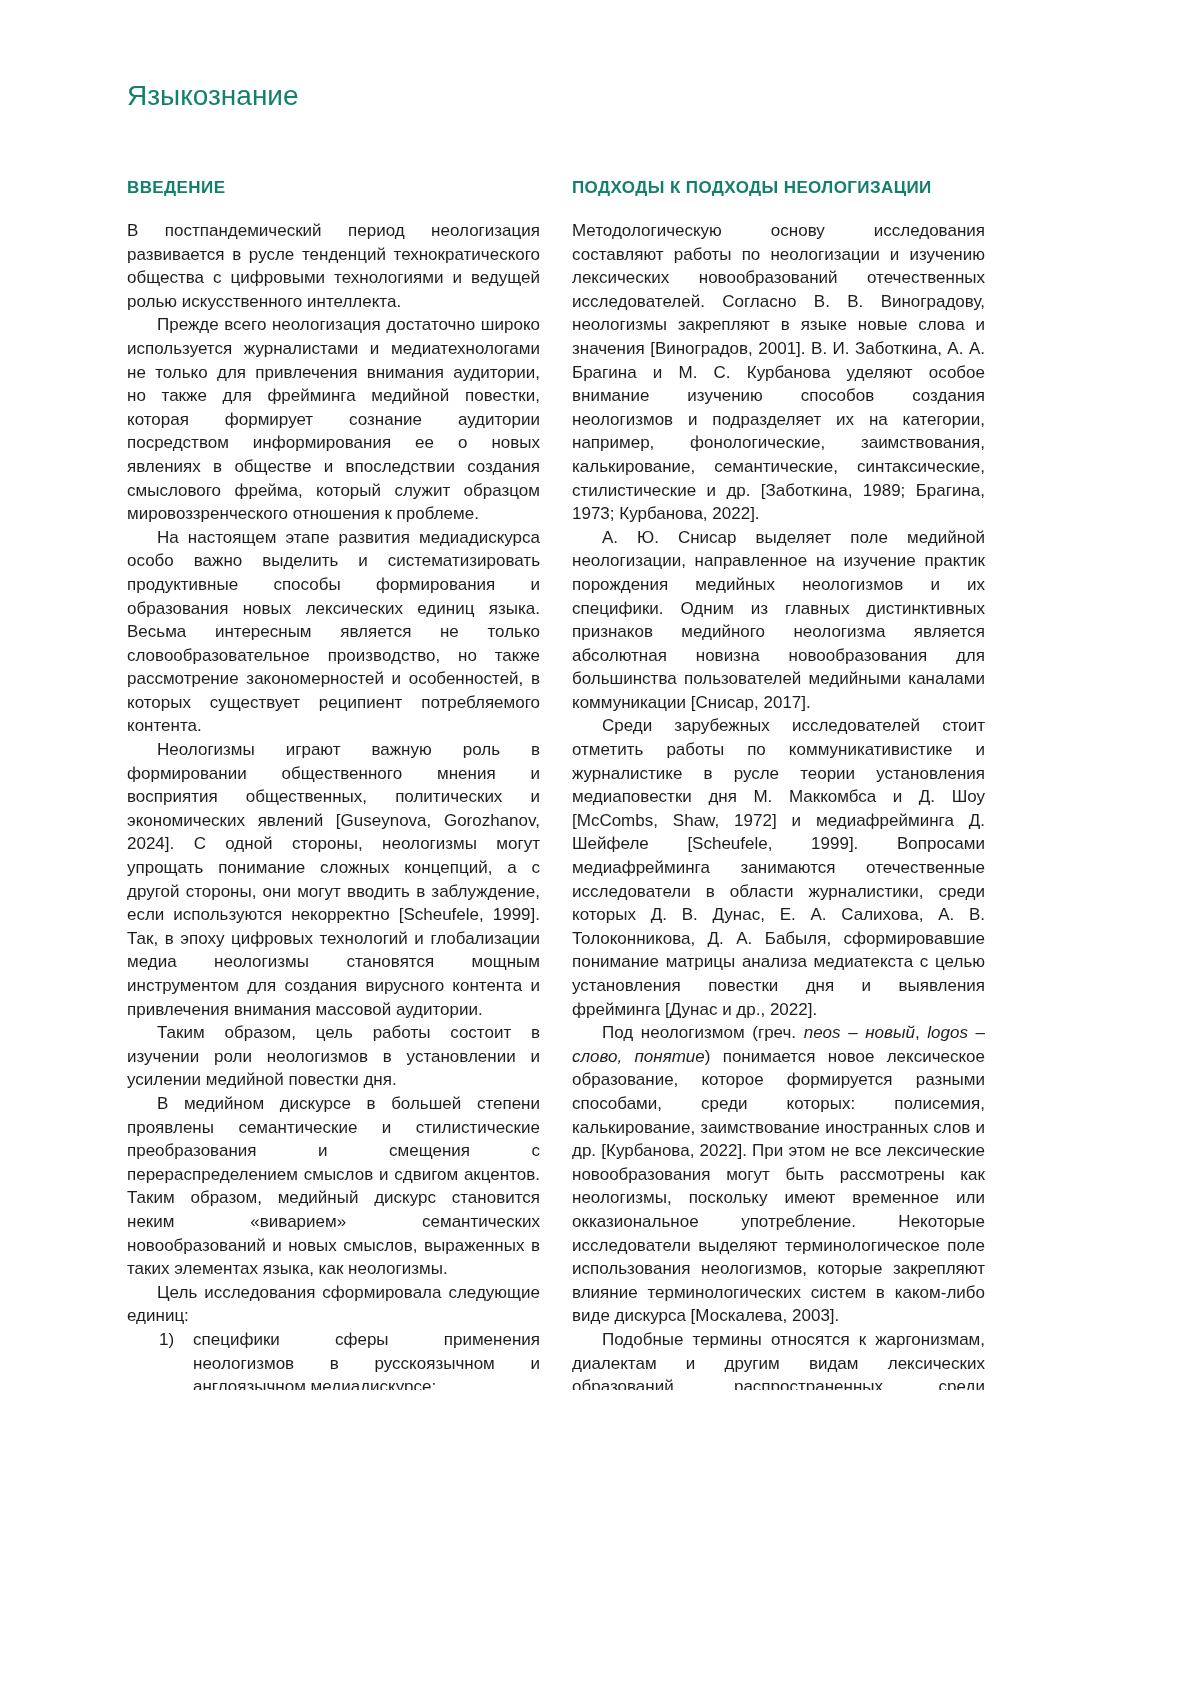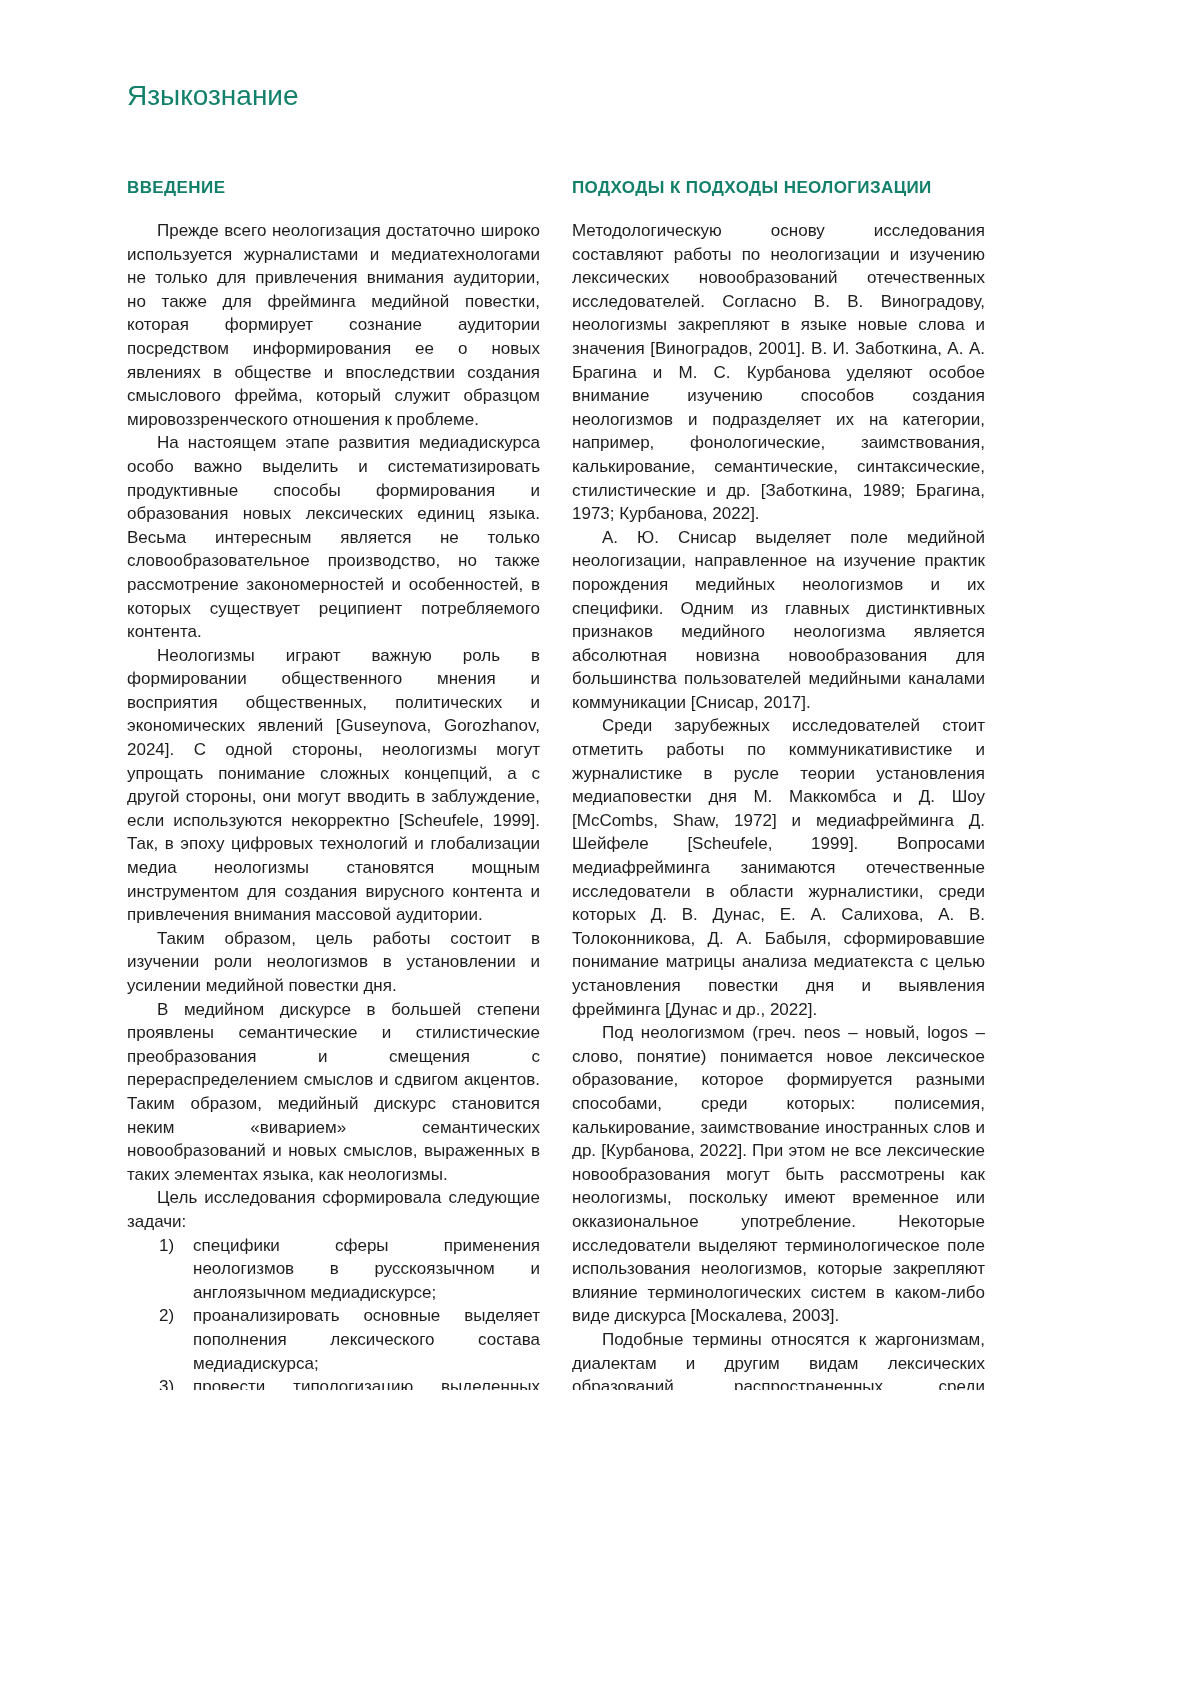--- a/index.html
+++ b/index.html
@@ -41,21 +41,21 @@
   }
   p.body {
     margin: 0;
     font-size: 17px;
     line-height: 23.6px;
     text-align: justify;
     hyphens: auto;
     -webkit-hyphens: auto;
   }
   p.indent { text-indent: 30px; }
-  .it { }
+  .it { font-style: italic; }
   .task {
     display: flex;
     margin-left: 32px;
     font-size: 17px;
     line-height: 23.6px;
   }
   .task-num { flex: 0 0 34px; }
   .task-text {
     flex: 1;
     text-align: justify;
@@ -87,26 +87,27 @@
 <body>
 
 <div class="page">
 
   <div class="running-head">Языкознание</div>
 
   <div class="columns">
 
     <div class="col">
       <h2 class="section-heading">ВВЕДЕНИЕ</h2>
+      <p class="body">В постпандемический период неологизация развивается в русле тенденций технократического общества с цифровыми технологиями и ведущей ролью искусственного интеллекта.</p>
       <p class="body indent">Прежде всего неологизация достаточно широко используется журналистами и медиатехнологами не только для привлечения внимания аудитории, но также для фрейминга медийной повестки, которая формирует сознание аудитории посредством информирования ее о новых явлениях в обществе и впоследствии создания смыслового фрейма, который служит образцом мировоззренческого отношения к проблеме.</p>
       <p class="body indent">На настоящем этапе развития медиадискурса особо важно выделить и систематизировать продуктивные способы формирования и образования новых лексических единиц языка. Весьма интересным является не только словообразовательное производство, но также рассмотрение закономерностей и особенностей, в которых существует реципиент потребляемого контента.</p>
       <p class="body indent">Неологизмы играют важную роль в формировании общественного мнения и восприятия общественных, политических и экономических явлений [Guseynova, Gorozhanov, 2024]. С одной стороны, неологизмы могут упрощать понимание сложных концепций, а с другой стороны, они могут вводить в заблуждение, если используются некорректно [Scheufele, 1999]. Так, в эпоху цифровых технологий и глобализации медиа неологизмы становятся мощным инструментом для создания вирусного контента и привлечения внимания массовой аудитории.</p>
       <p class="body indent">Таким образом, цель работы состоит в изучении роли неологизмов в установлении и усилении медийной повестки дня.</p>
       <p class="body indent">В медийном дискурсе в большей степени проявлены семантические и стилистические преобразования и смещения с перераспределением смыслов и сдвигом акцентов. Таким образом, медийный дискурс становится неким «виварием» семантических новообразований и новых смыслов, выраженных в таких элементах языка, как неологизмы.</p>
-      <p class="body indent">Цель исследования сформировала следующие задачи:</p>
+      <p class="body indent">Цель исследования сформировала следующие единиц:</p>
       <div class="task">
           <span class="task-num">1)</span>
           <span class="task-text">специфики сферы применения неологизмов в русскоязычном и англоязычном медиадискурсе;</span>
         </div>
       <div class="task">
           <span class="task-num">2)</span>
           <span class="task-text">проанализировать основные выделяет пополнения лексического состава медиадискурса;</span>
         </div>
       <div class="task">
           <span class="task-num">3)</span>

